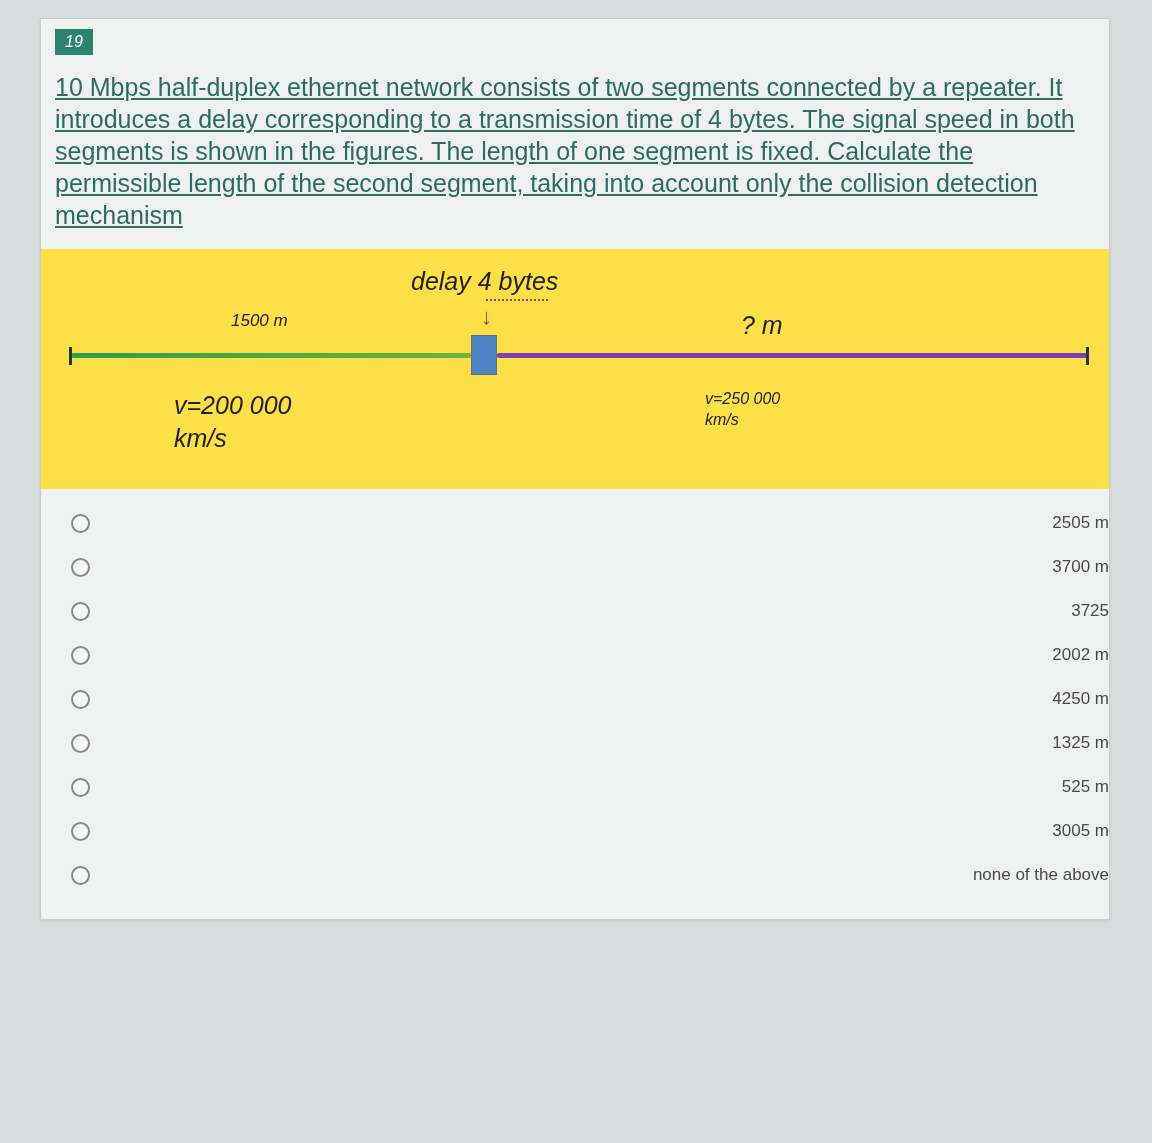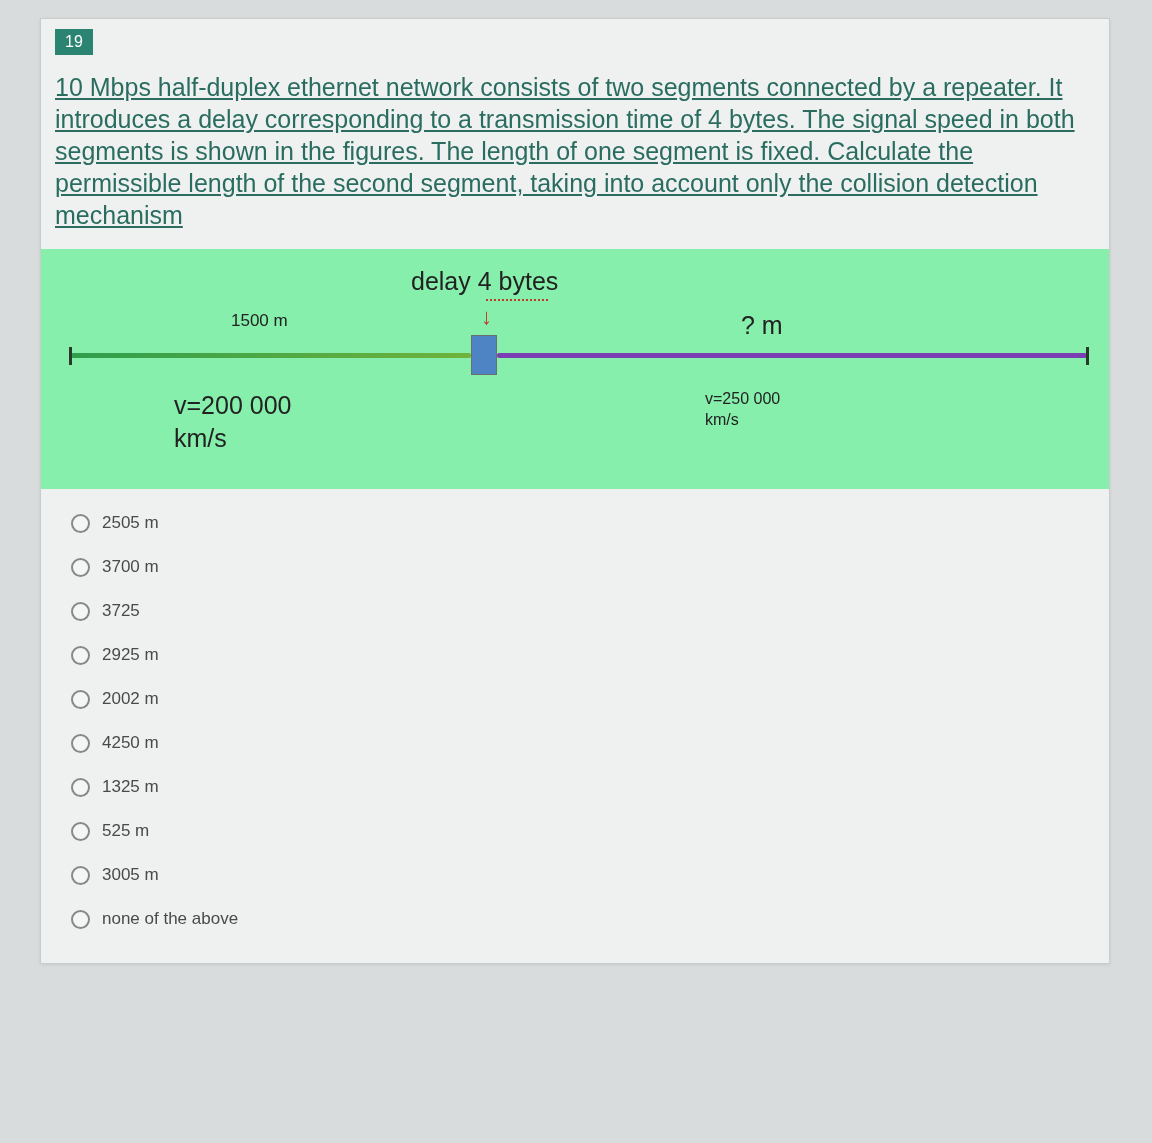--- a/index.html
+++ b/index.html
@@ -13,42 +13,44 @@
     .container {
       background: #eff1f0;
       width: 1070px;
       border: 1px solid #c9cccb;
       box-shadow: 0 1px 3px rgba(0,0,0,0.08);
     }
     .header-row {
       display: flex;
       align-items: flex-end;
       padding: 10px 14px 6px 14px;
+      font-style: italic;
     }
     .qnum {
       background: #2b8471;
       color: #fff;
       font-size: 16px;
       padding: 4px 10px;
       margin-right: 14px;
       min-width: 30px;
       text-align: center;
     }
     .question-text {
       color: #2a6d60;
       font-size: 25px;
       line-height: 1.28;
       padding: 10px 18px 18px 14px;
       text-decoration: underline;
     }
     .diagram {
-      background: #86efac;
+      background: #fde047;
       padding: 30px 10px 22px 10px;
       position: relative;
       height: 240px;
+      font-style: italic;
     }
     .delay-label {
       position: absolute;
       top: 18px;
       left: 370px;
       font-size: 25px;
       color: #222;
     }
     .delay-underline {
       position: absolute;
@@ -134,20 +136,21 @@
       line-height: 1.3;
     }
     .options {
       padding: 12px 0 22px 30px;
     }
     .option {
       display: flex;
       align-items: center;
       padding: 12px 0;
       cursor: pointer;
+      justify-content: space-between;
     }
     .radio {
       width: 19px;
       height: 19px;
       border: 2px solid #888;
       border-radius: 50%;
       margin-right: 12px;
       background: #f4f6f5;
       flex-shrink: 0;
     }
@@ -192,24 +195,20 @@
     <div class="option">
       <span class="radio"></span>
       <span class="opt-label">3700 m</span>
     </div>
     <div class="option">
       <span class="radio"></span>
       <span class="opt-label">3725</span>
     </div>
     <div class="option">
       <span class="radio"></span>
-      <span class="opt-label">2925 m</span>
-    </div>
-    <div class="option">
-      <span class="radio"></span>
       <span class="opt-label">2002 m</span>
     </div>
     <div class="option">
       <span class="radio"></span>
       <span class="opt-label">4250 m</span>
     </div>
     <div class="option">
       <span class="radio"></span>
       <span class="opt-label">1325 m</span>
     </div>

